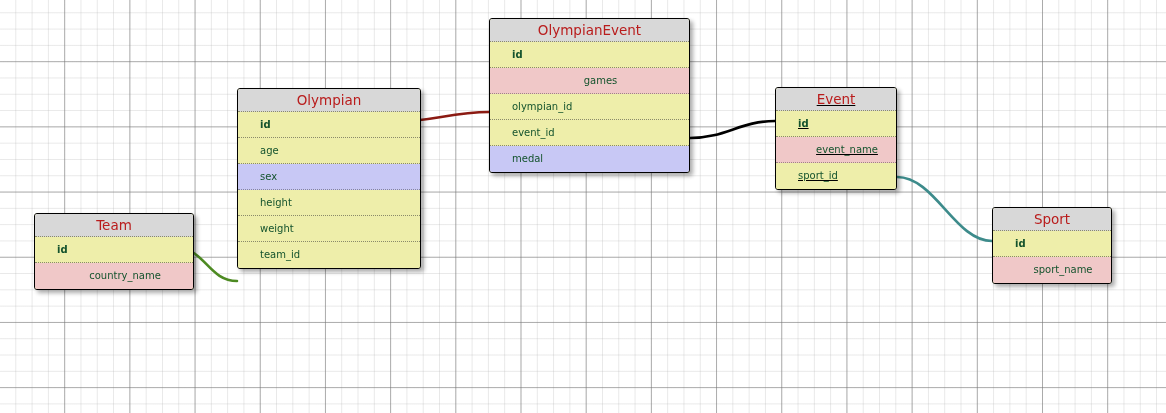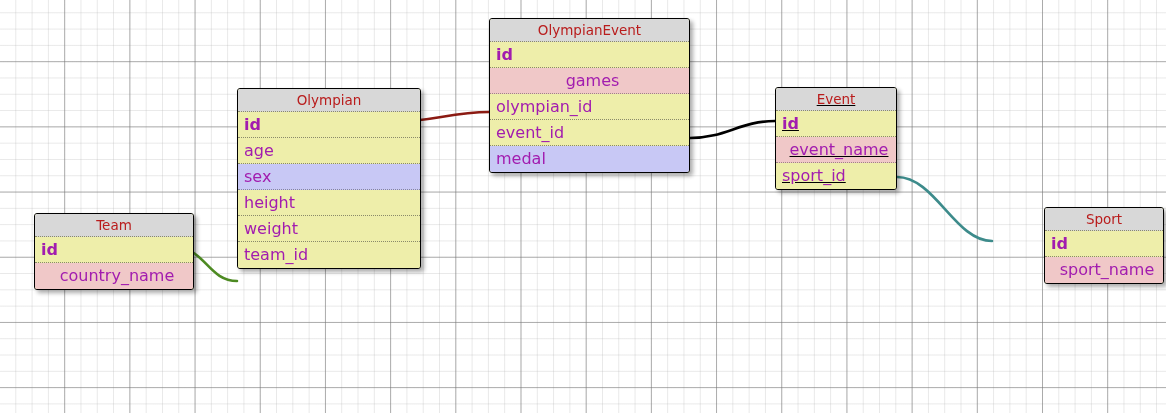--- a/index.html
+++ b/index.html
@@ -49,23 +49,23 @@
     text-align: center;
     background: #d8d8d8;
     color: #b91c1c;
     font-size: 13.5px;
     border-bottom: 1px dotted #8a8a6a;
     white-space: nowrap;
   }
   .attr-row {
     height: 26px;
     line-height: 26px;
-    padding-left: 6px;
-    font-size: 16px;
-    color: #a21caf;
+    padding-left: 22px;
+    font-size: 10px;
+    color: #14532d;
     border-bottom: 1px dotted #8a8a6a;
     white-space: nowrap;
     box-sizing: border-box;
   }
   .attr-row:last-child {
     border-bottom: none;
   }
   .fill-yellow { background: #eeeeaa; }
   .fill-pink   { background: #f0c8c8; border-bottom-color: #a08585; text-align: center; }
   .fill-purple { background: #c8c8f5; border-bottom-color: #8585a0; }
@@ -104,18 +104,18 @@
       <div class="attr-row fill-yellow">olympian_id</div>
       <div class="attr-row fill-yellow">event_id</div>
       <div class="attr-row fill-purple">medal</div>
     </div>
     <div class="entity" style="left: 775px; top: 87px; width: 122px; text-decoration: underline;">
       <div class="entity-header">Event</div>
       <div class="attr-row fill-yellow attr-pk">id</div>
       <div class="attr-row fill-pink">event_name</div>
       <div class="attr-row fill-yellow">sport_id</div>
     </div>
-    <div class="entity" style="left: 1044px; top: 207px; width: 120px;">
+    <div class="entity" style="left: 992px; top: 207px; width: 120px;">
       <div class="entity-header">Sport</div>
       <div class="attr-row fill-yellow attr-pk">id</div>
       <div class="attr-row fill-pink">sport_name</div>
     </div>
   </div>
 
 </body></html>

